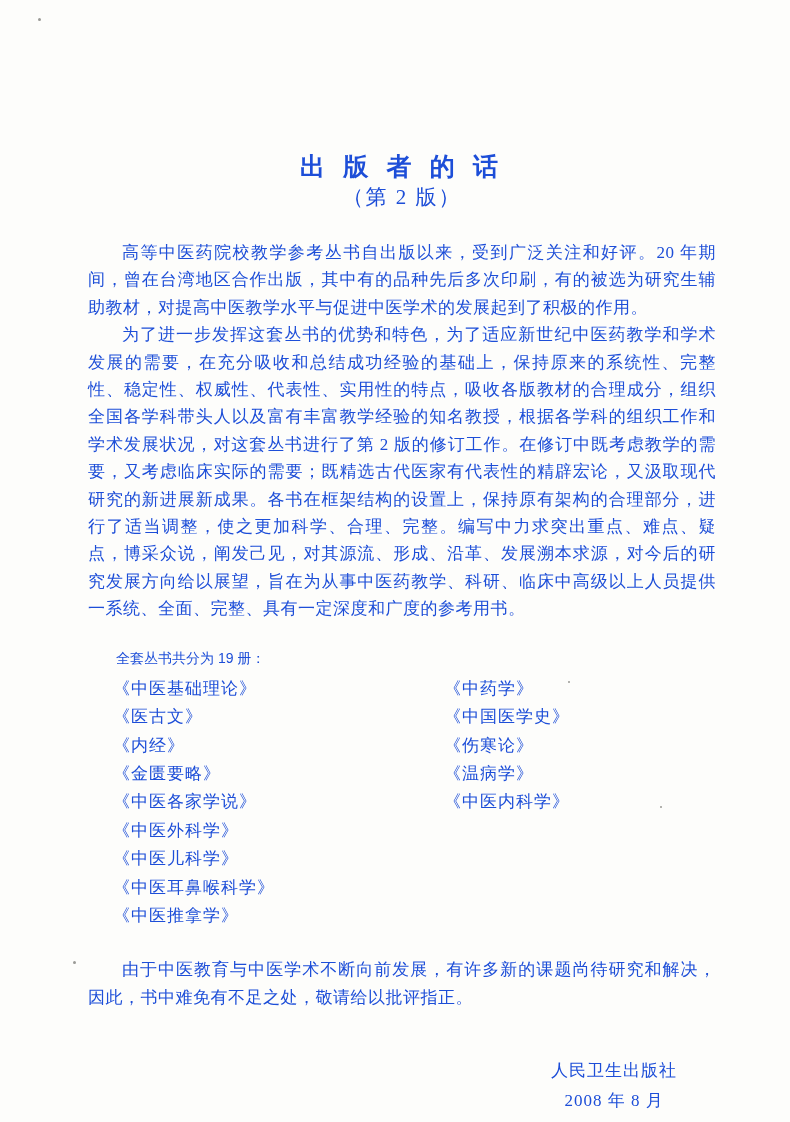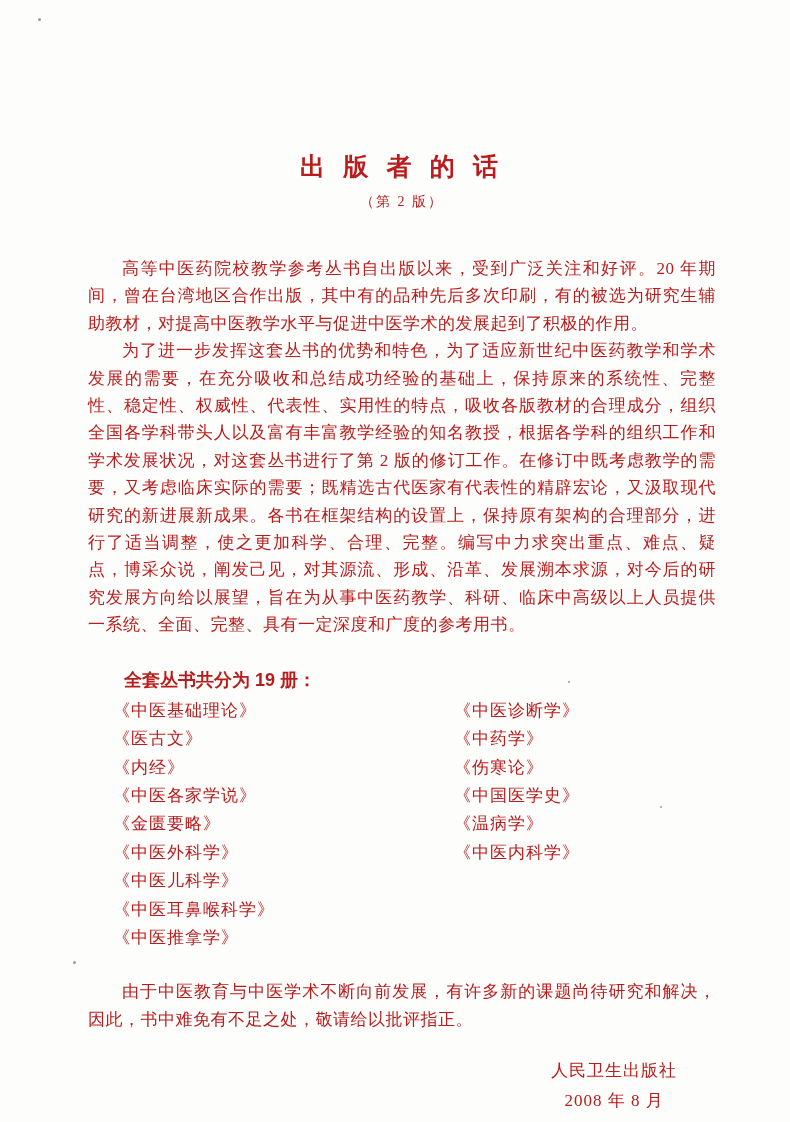--- a/index.html
+++ b/index.html
@@ -1,65 +1,64 @@
 <!DOCTYPE html>
 <html><head>
 <meta charset="utf-8">
 <style>
   html,body{margin:0;padding:0;background:#e8e8e6;}
   .page{
     position:relative;
     width:790px;height:1122px;
     margin:0 auto;
     background:#fdfdfb;
-    color:#b91c1c;
+    color:#1d4ed8;
     font-family:"Liberation Serif","DejaVu Serif",serif;
     overflow:hidden;
     box-sizing:border-box;
   }
   .content{
     position:absolute;
     left:88px;top:0;width:628px;
   }
   .doc-title{
     margin-top:150px;
     text-align:center;
     font-size:25px;
     font-weight:bold;
     letter-spacing:6px;
     white-space:nowrap;
   }
   .doc-subtitle{
-    margin-top:10px;
     text-align:center;
-    font-size:14px;
+    font-size:21px;
     letter-spacing:2px;
   }
   .body-text p{
     margin:0;
     font-size:17px;
     line-height:27.4px;
     text-align:justify;
     text-indent:2em;
     letter-spacing:0.5px;
   }
-  .body-text{margin-top:44px;}
+  .body-text{margin-top:28px;}
   .list-header{
-    margin-top:27px;
+    margin-top:21px;
     font-family:"Liberation Sans","DejaVu Sans",sans-serif;
-    font-weight:bold;
-    font-size:18px;
+    font-weight:normal;
+    font-size:14px;
     line-height:28px;
     text-indent:2em;
   }
   .book-list{
     margin-top:3px;
     display:grid;
     grid-template-columns:325px 1fr;
-    column-gap:16px;
+    column-gap:6px;
     padding-left:25px;
   }
   .book-col{display:flex;flex-direction:column;}
   .book-item{
     font-size:17px;
     line-height:28.4px;
     letter-spacing:1px;
     white-space:nowrap;
   }
   .closing{margin-top:26px;}
@@ -94,32 +93,31 @@
       <p>为了进一步发挥这套丛书的优势和特色，为了适应新世纪中医药教学和学术发展的需要，在充分吸收和总结成功经验的基础上，保持原来的系统性、完整性、稳定性、权威性、代表性、实用性的特点，吸收各版教材的合理成分，组织全国各学科带头人以及富有丰富教学经验的知名教授，根据各学科的组织工作和学术发展状况，对这套丛书进行了第 2 版的修订工作。在修订中既考虑教学的需要，又考虑临床实际的需要；既精选古代医家有代表性的精辟宏论，又汲取现代研究的新进展新成果。各书在框架结构的设置上，保持原有架构的合理部分，进行了适当调整，使之更加科学、合理、完整。编写中力求突出重点、难点、疑点，博采众说，阐发己见，对其源流、形成、沿革、发展溯本求源，对今后的研究发展方向给以展望，旨在为从事中医药教学、科研、临床中高级以上人员提供一系统、全面、完整、具有一定深度和广度的参考用书。</p>
     </div>
 
     <div class="list-header">全套丛书共分为 19 册：</div>
 
     <div class="book-list">
       <div class="book-col">
         <span class="book-item">《中医基础理论》</span>
         <span class="book-item">《医古文》</span>
         <span class="book-item">《内经》</span>
+        <span class="book-item">《金匮要略》</span>
         <span class="book-item">《中医各家学说》</span>
-        <span class="book-item">《金匮要略》</span>
         <span class="book-item">《中医外科学》</span>
         <span class="book-item">《中医儿科学》</span>
         <span class="book-item">《中医耳鼻喉科学》</span>
         <span class="book-item">《中医推拿学》</span>
       </div>
       <div class="book-col">
-        <span class="book-item">《中医诊断学》</span>
         <span class="book-item">《中药学》</span>
+        <span class="book-item">《中国医学史》</span>
         <span class="book-item">《伤寒论》</span>
-        <span class="book-item">《中国医学史》</span>
         <span class="book-item">《温病学》</span>
         <span class="book-item">《中医内科学》</span>
       </div>
     </div>
 
     <div class="body-text closing">
       <p>由于中医教育与中医学术不断向前发展，有许多新的课题尚待研究和解决，因此，书中难免有不足之处，敬请给以批评指正。</p>
     </div>
 
   </div>

